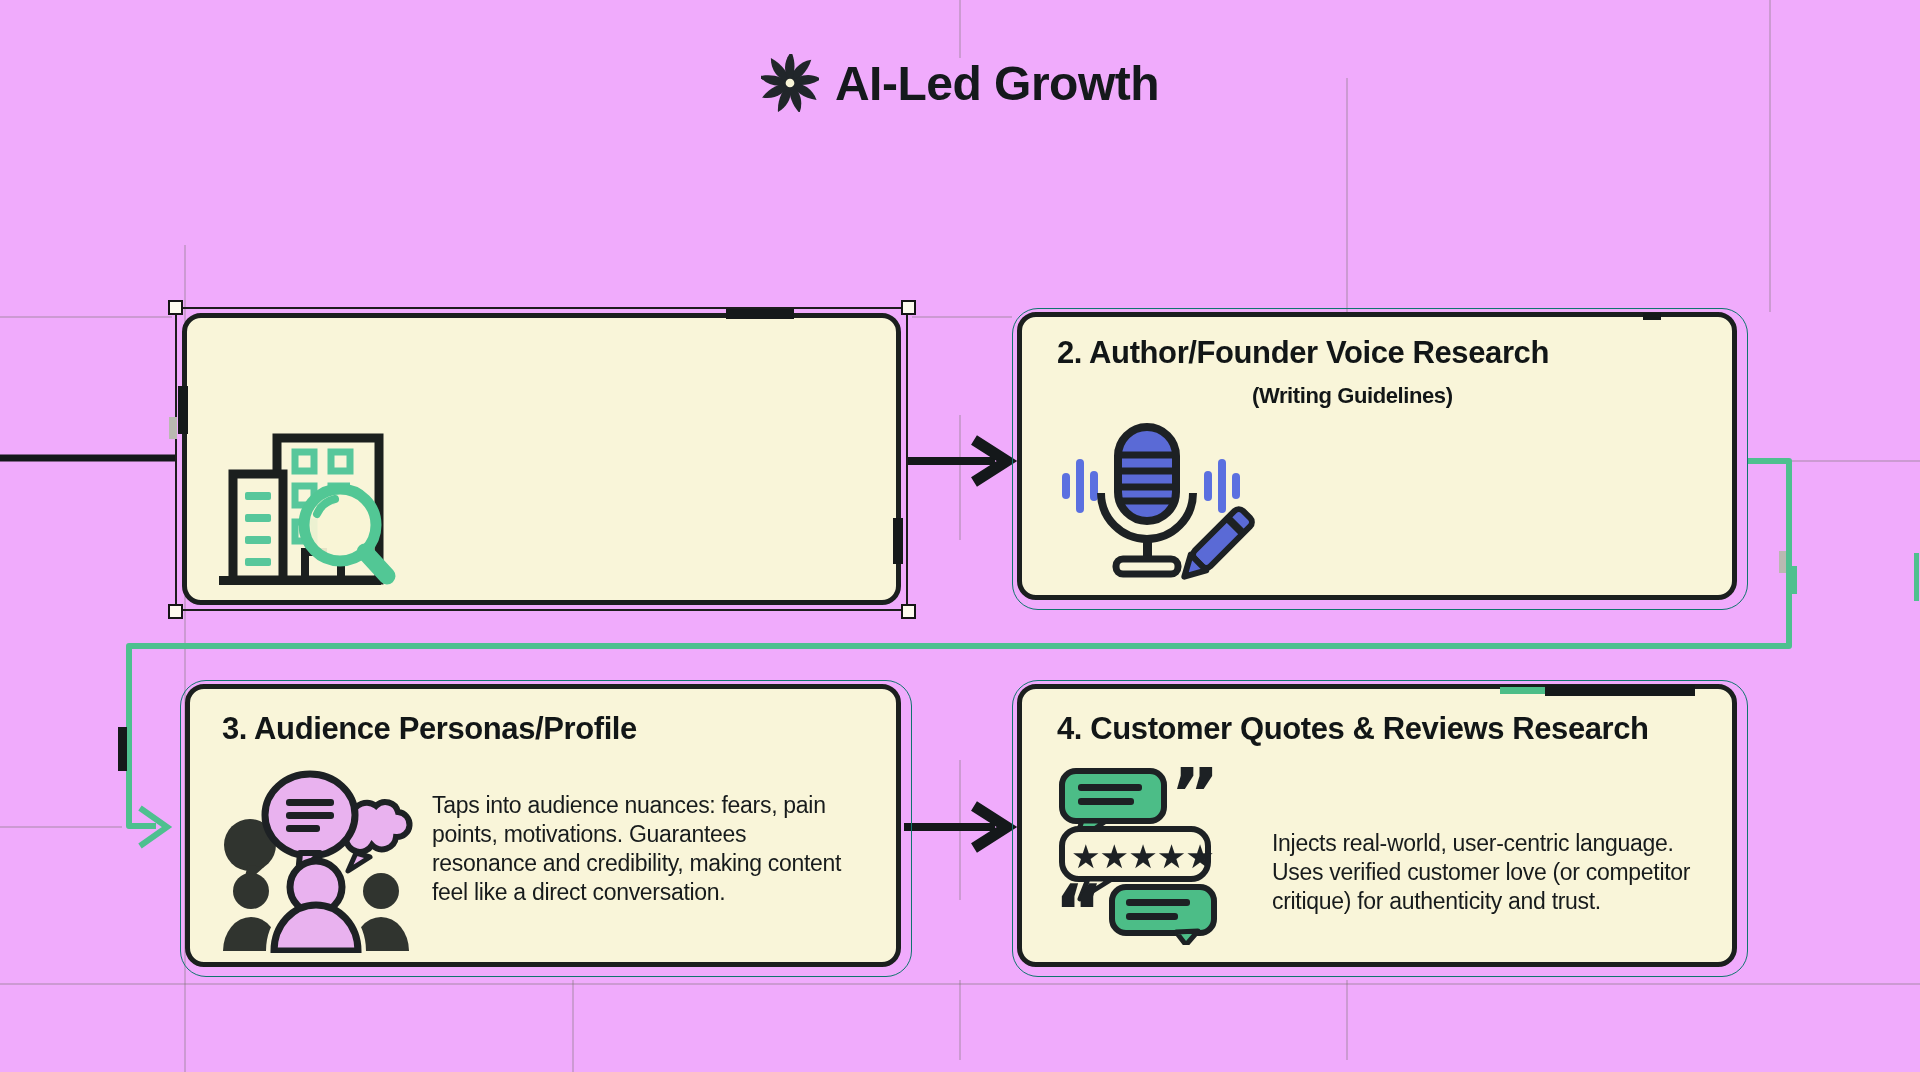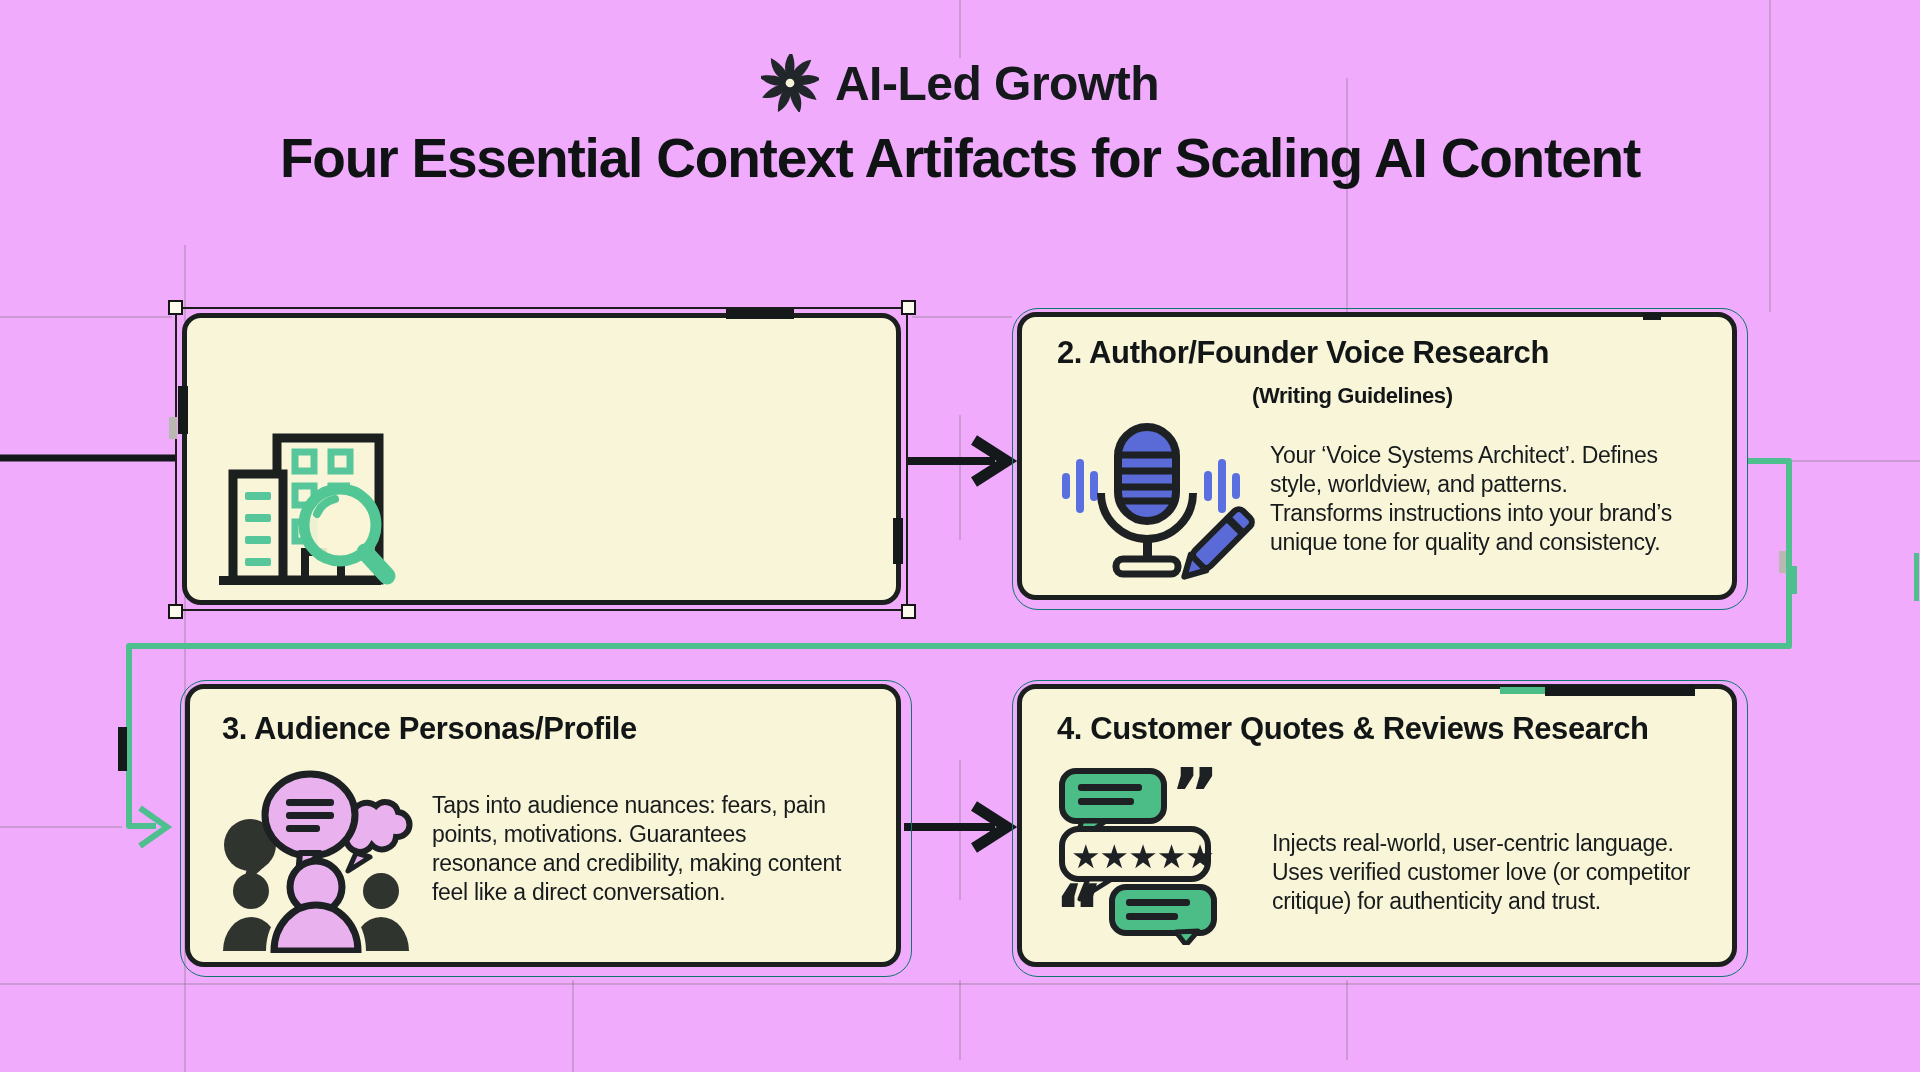--- a/index.html
+++ b/index.html
@@ -59,21 +59,20 @@
         <path d="M0 0 C 1 -12, 9 -22, 22 -24 C 18 -11, 9 -3, 0 0 Z" transform="rotate(160)"></path>
         <path d="M0 0 C 1 -12, 9 -22, 22 -24 C 18 -11, 9 -3, 0 0 Z" transform="rotate(200)"></path>
         <path d="M0 0 C 1 -12, 9 -22, 22 -24 C 18 -11, 9 -3, 0 0 Z" transform="rotate(240)"></path>
         <path d="M0 0 C 1 -12, 9 -22, 22 -24 C 18 -11, 9 -3, 0 0 Z" transform="rotate(280)"></path>
         <path d="M0 0 C 1 -12, 9 -22, 22 -24 C 18 -11, 9 -3, 0 0 Z" transform="rotate(320)"></path>
         <circle r="4.5" fill="#f8f4d7"></circle>
       </g>
     </svg>
     <div class="brand-text">AI-Led Growth</div>
   </div>
-  <div class="main-title">Four Essential Context Artifacts for Scaling AI Content</div>
 
   <svg class="svg-layer" width="1920" height="1072" viewBox="0 0 1920 1072">
     <path d="M0 458 H175" stroke="#14181a" stroke-width="7" fill="none"></path>
     <path d="M908 461 H995" stroke="#14181a" stroke-width="8" fill="none"></path>
     <path d="M974 440 L1007 461 L974 482" stroke="#14181a" stroke-width="11" fill="none"></path>
     <path d="M904 827 H995" stroke="#14181a" stroke-width="8" fill="none"></path>
     <path d="M974 806 L1007 827 L974 848" stroke="#14181a" stroke-width="11" fill="none"></path>
     <path d="M1747 461 H1789 V646 H129 V826 H156" stroke="#4ec08f" stroke-width="6" fill="none" stroke-linejoin="round"></path>
     <path d="M140 808 L167 827 L140 846" stroke="#4ec08f" stroke-width="6" fill="none"></path>
   </svg>
@@ -133,24 +132,20 @@
         </g>
         <path d="M49 72 A 46 46 0 0 0 141 72" fill="none" stroke="#1d2124" stroke-width="8"></path>
         <rect x="91" y="118" width="9" height="22" fill="#1d2124"></rect>
         <rect x="64" y="138" width="62" height="15" rx="7" fill="#f9f5d9" stroke="#1d2124" stroke-width="7"></rect>
         <g transform="translate(138,150) rotate(-45)">
           <rect x="12" y="-11" width="68" height="22" rx="6" fill="#5a6ad6" stroke="#1d2124" stroke-width="6"></rect>
           <path d="M12 -11 L-8 0 L12 11 Z" fill="#5a6ad6" stroke="#1d2124" stroke-width="6" stroke-linejoin="round"></path>
           <rect x="60" y="-11" width="8" height="22" fill="#1d2124"></rect>
         </g>
       </svg>
-      <div class="cbody" style="left:248px;top:124px;width:470px;">Your ‘Voice Systems Architect’. Defines
-style, worldview, and patterns.
-Transforms instructions into your brand’s
-unique tone for quality and consistency.</div>
     </div>
   </div>
 
   <div class="gwrap" style="left:180px;top:680px;width:732px;height:297px;">
     <div class="card" style="left:4px;top:3px;width:716px;height:283px;">
       <div class="ct" style="left:32px;top:22px;">3. Audience Personas/Profile</div>
       <svg class="cicon" style="left:28px;top:76px;" width="196" height="188" viewBox="0 0 196 188">
         <circle cx="32" cy="80" r="26" fill="#30342f"></circle>
         <path d="M30 100 L24 122 L46 102 Z" fill="#30342f"></path>
         <path d="M128 74 a14 14 0 0 1 6 -24 a15 15 0 0 1 24 -9 a13 13 0 0 1 22 6 a12 12 0 0 1 -2 25 a14 14 0 0 1 -24 8 a14 14 0 0 1 -26 -6 Z" fill="#e9b2ef" stroke="#1d2124" stroke-width="6"></path>

